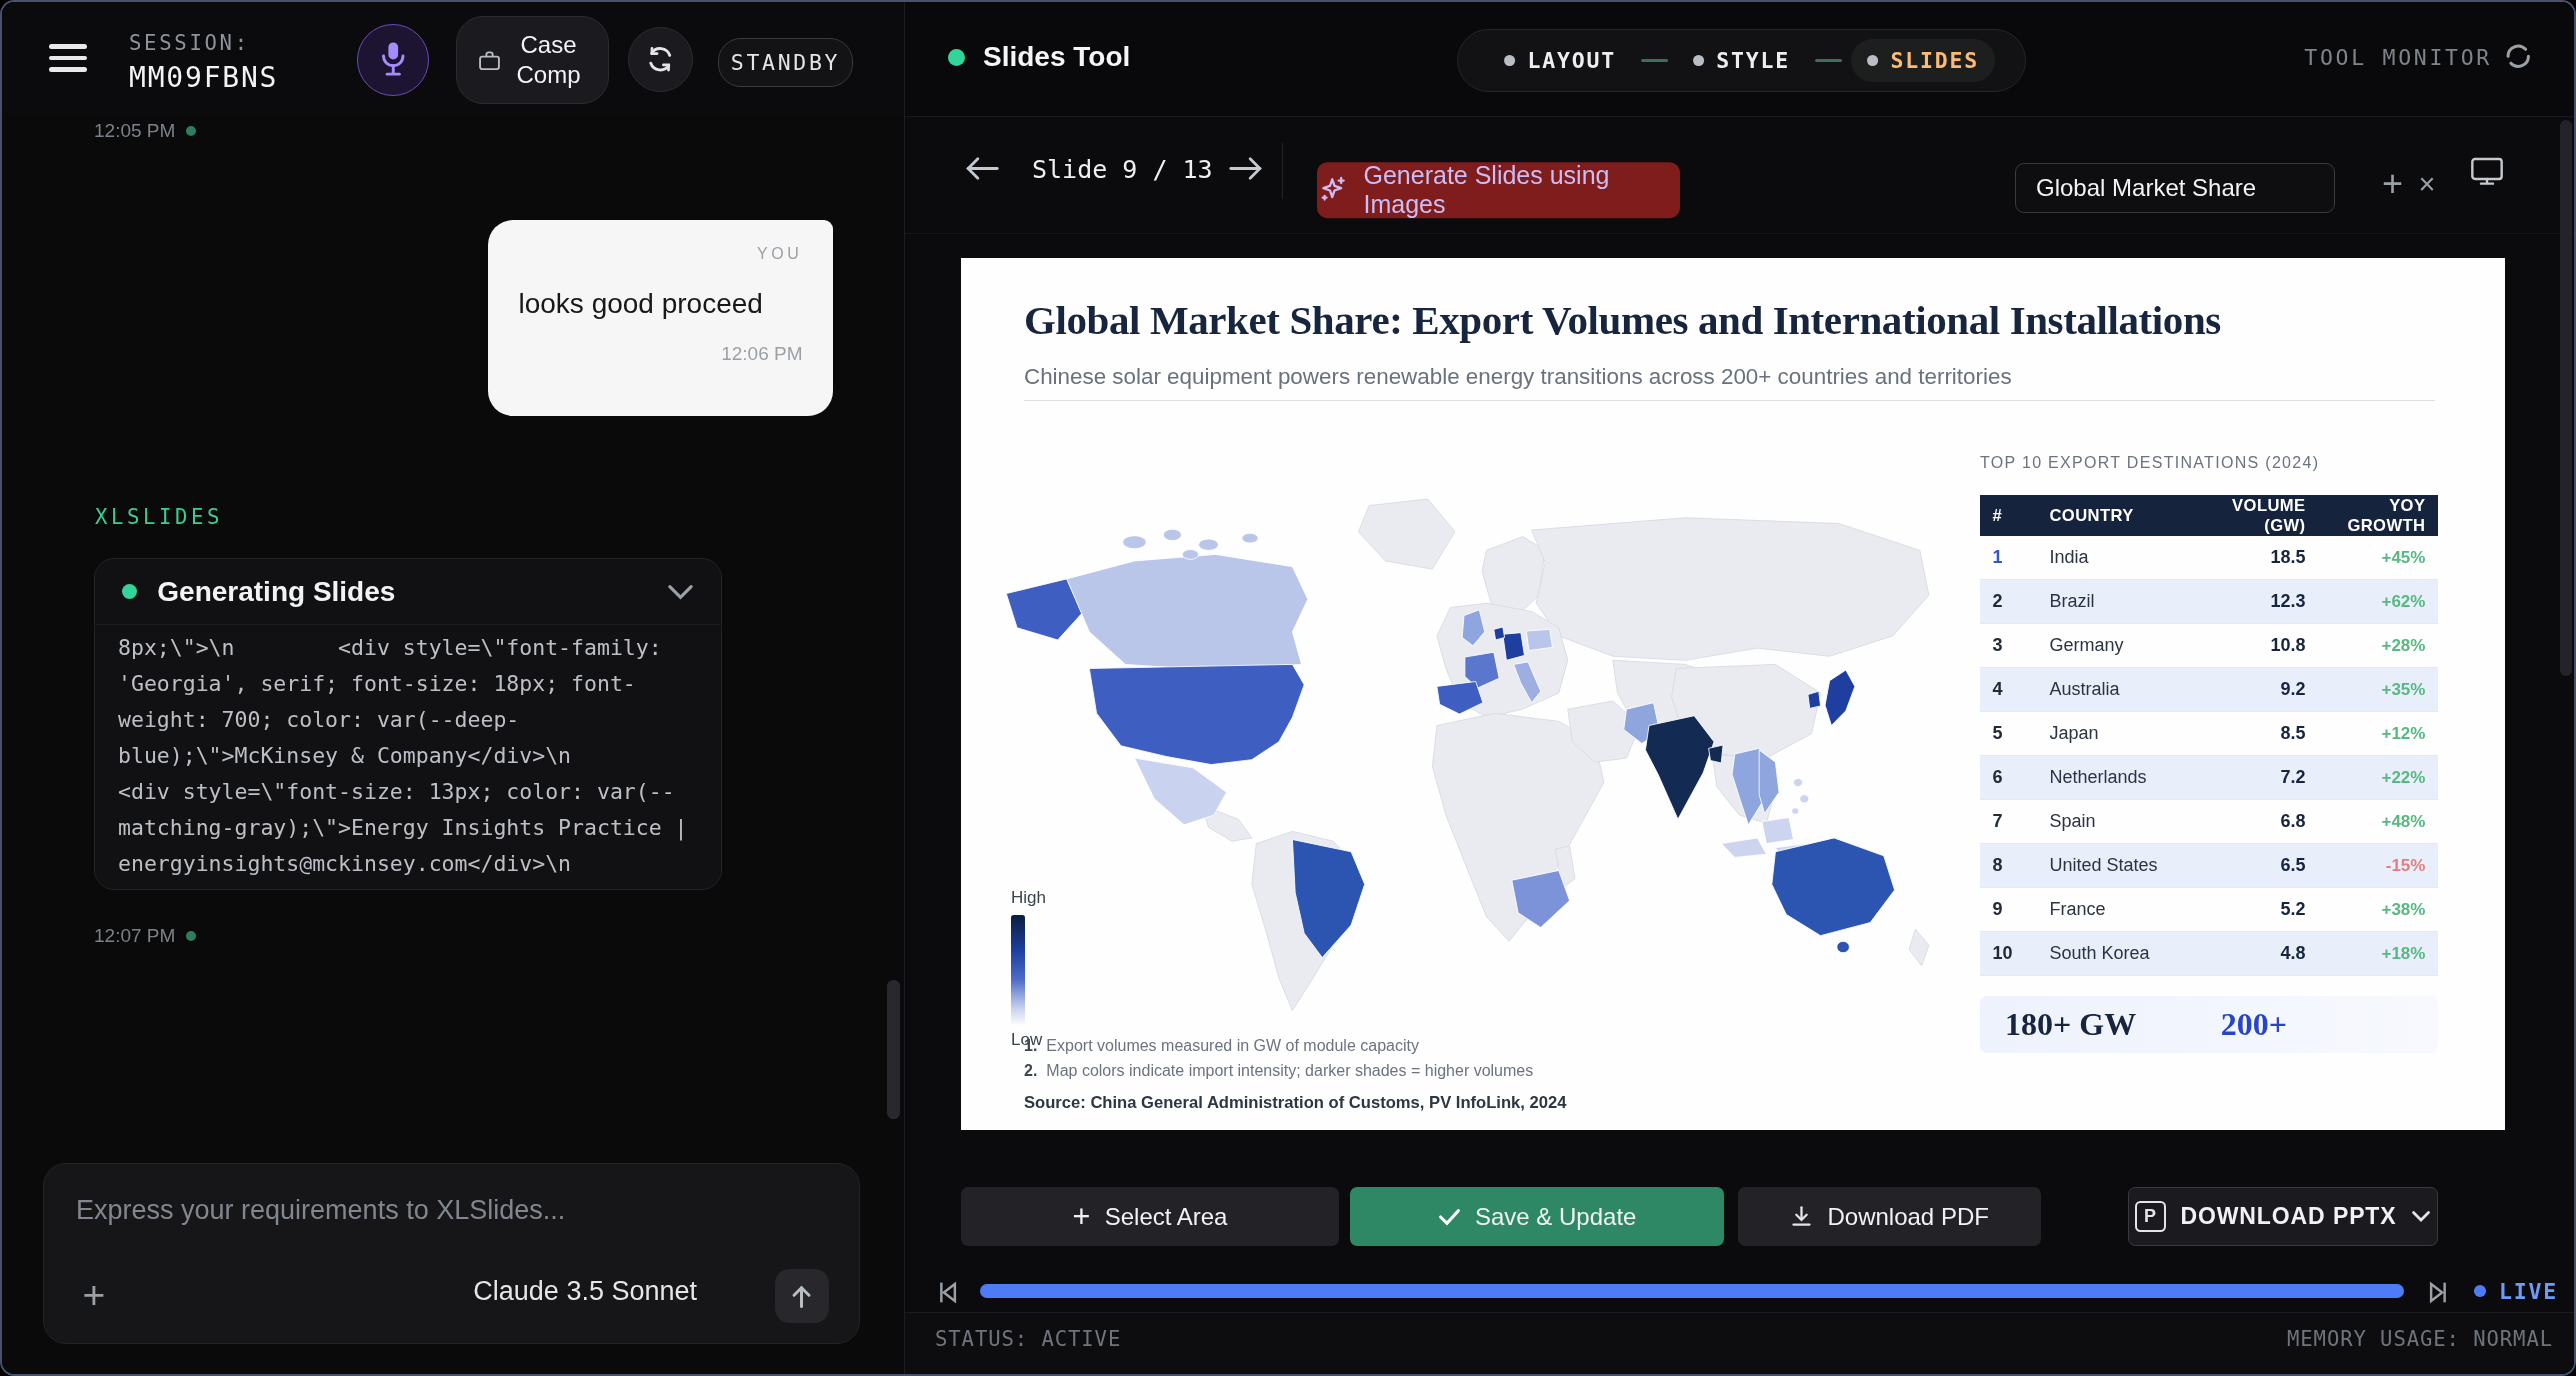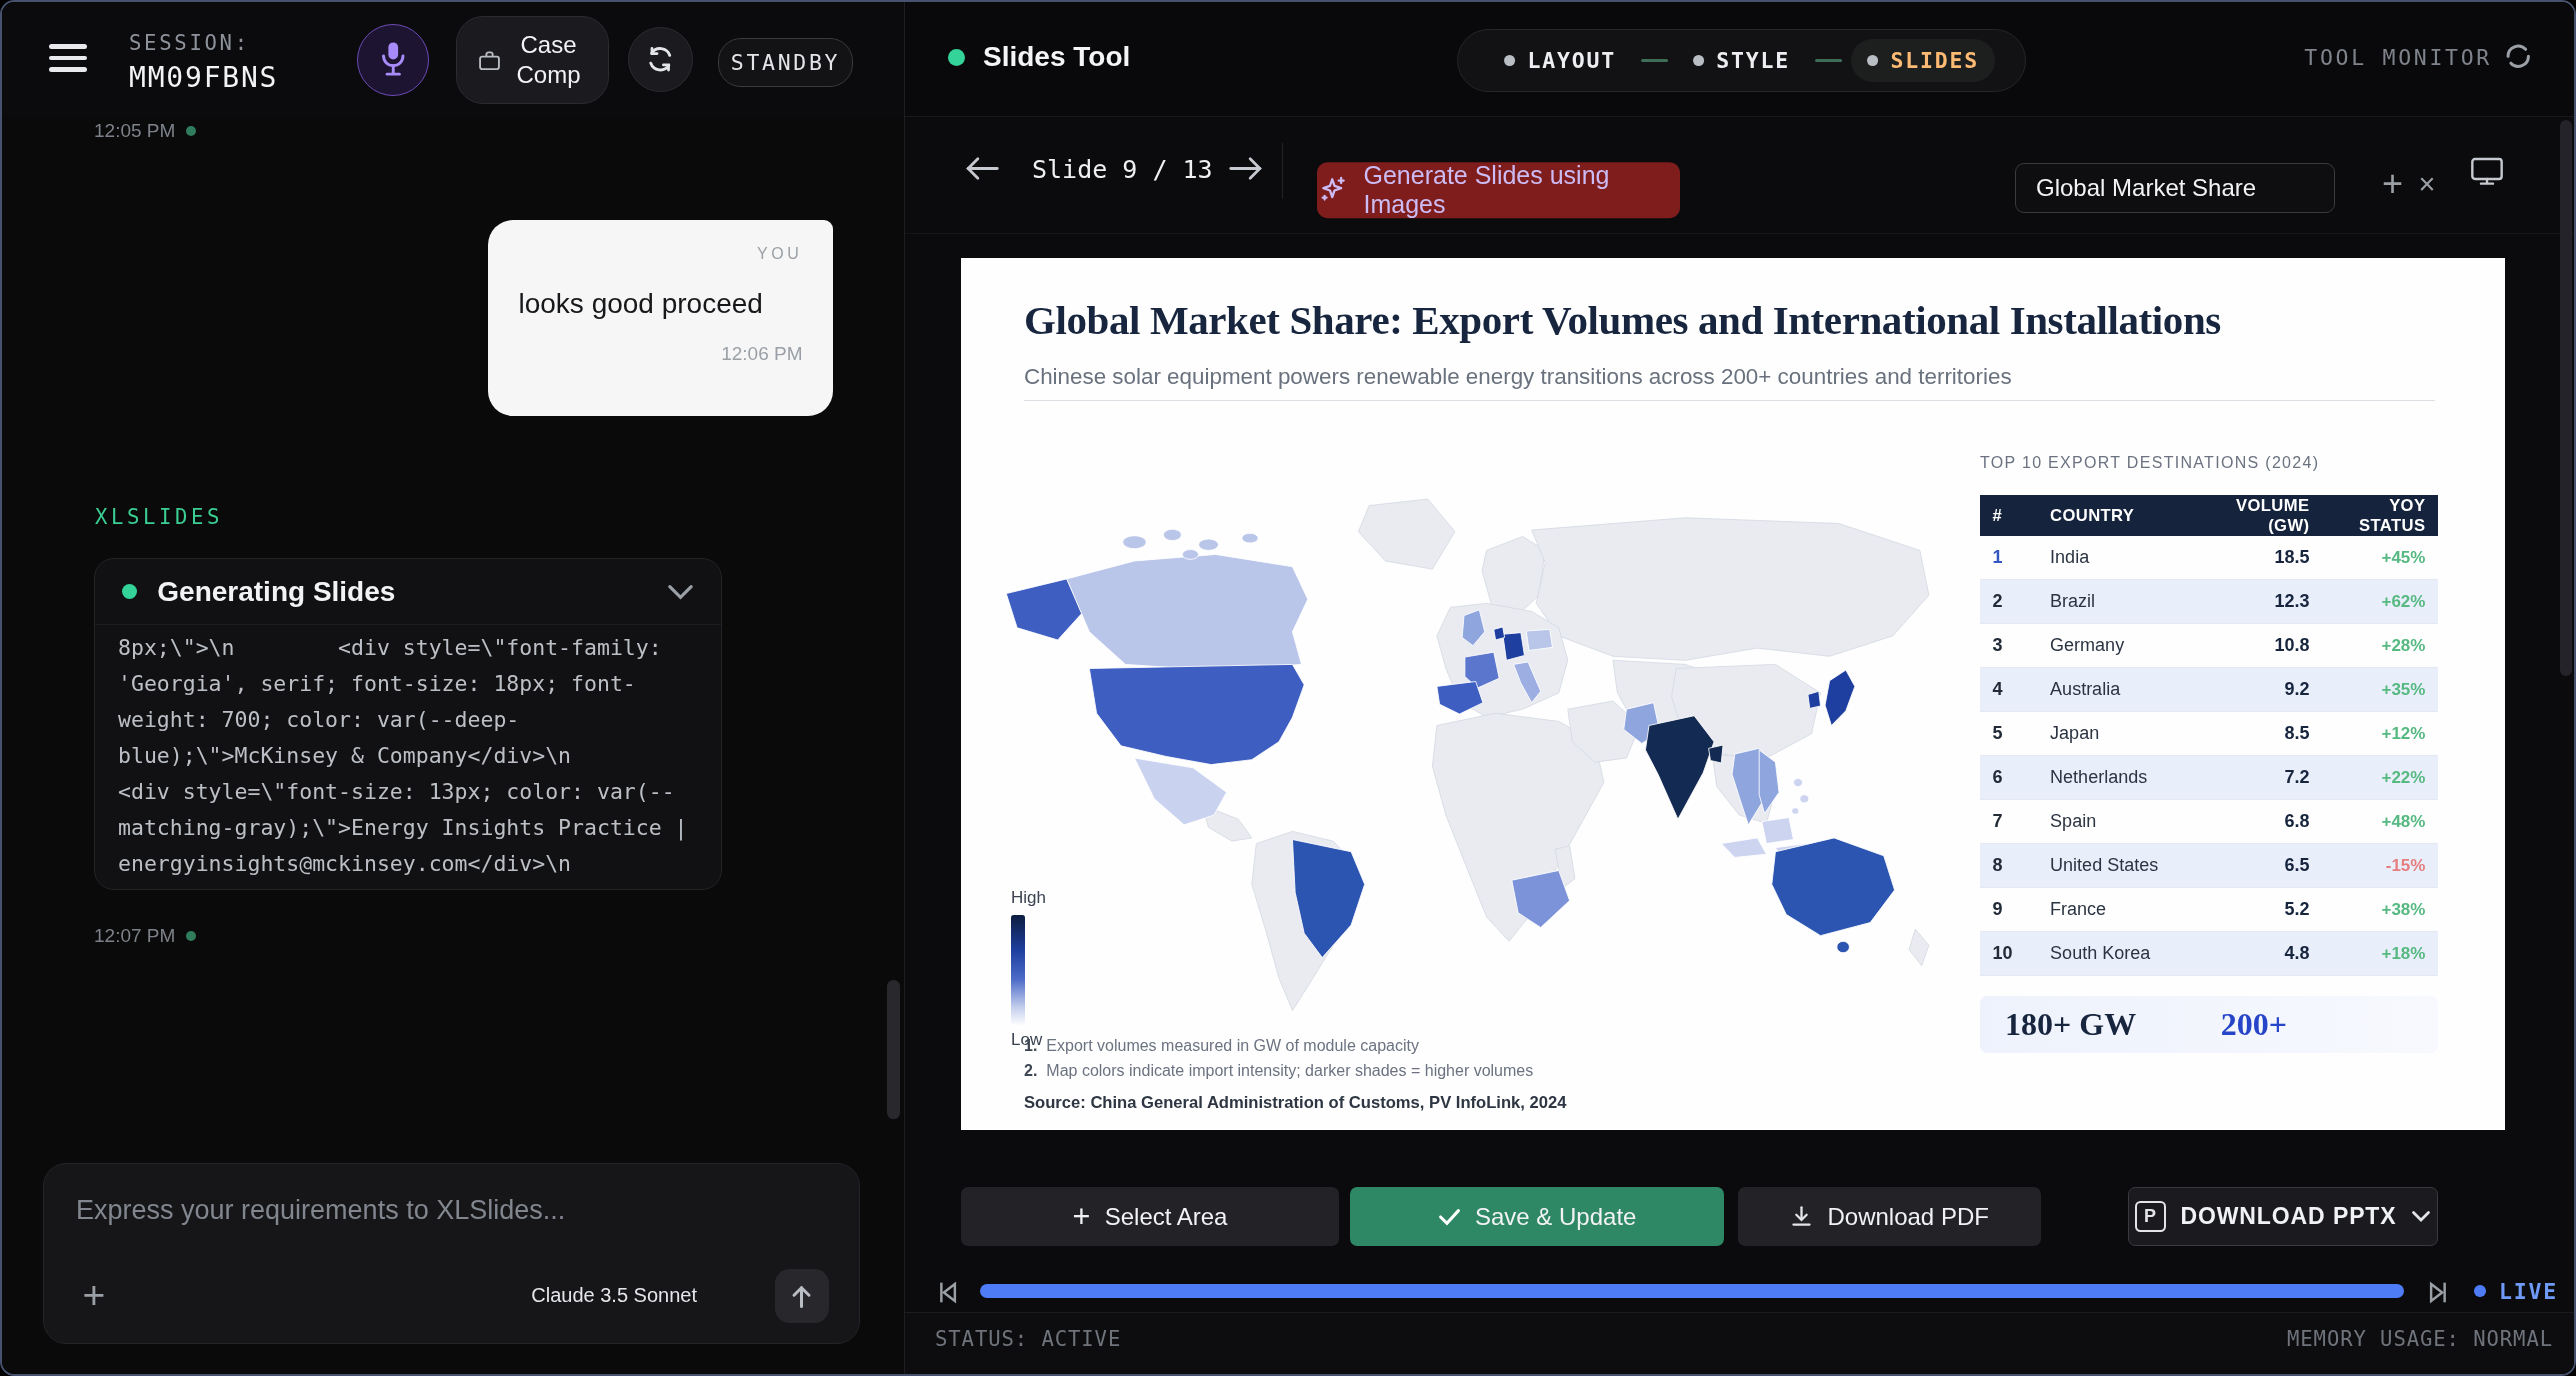--- a/index.html
+++ b/index.html
@@ -44,21 +44,21 @@
   .tool-code{padding:5.4px 23px;font-family:"DejaVu Sans Mono",monospace;font-size:21.5px;line-height:36px;
     color:#bcc0c6;white-space:pre-wrap;overflow:hidden;height:257px;}
 
   .left-scroll-thumb{position:absolute;left:885px;top:978px;width:12.6px;height:139px;border-radius:6.3px;background:#28282d;}
 
   .chat-input{position:absolute;left:41px;top:1161px;width:817px;height:181px;background:#161619;
     border:0.9px solid #232328;border-radius:23px;box-sizing:border-box;}
   .chat-input .placeholder{position:absolute;left:32px;top:30.5px;font-size:27px;color:#82878f;}
   .chat-input .plus{position:absolute;left:30.5px;bottom:27px;width:39px;height:39px;color:#9aa0a6;font-size:39px;
     line-height:36px;text-align:center;font-weight:300;}
-  .chat-input .model{position:absolute;right:162px;bottom:36px;font-size:20px;color:#e4e6e9;}
+  .chat-input .model{position:absolute;right:162px;bottom:36px;font-size:27px;color:#e4e6e9;}
   .send-btn{position:absolute;right:30.5px;bottom:20px;width:54px;height:54px;border-radius:14.4px;background:#27272c;
     display:flex;align-items:center;justify-content:center;}
 
   
   .right-panel{position:absolute;left:902px;top:0;width:1674px;height:100%;background:#0b0b0d;border-left:0.9px solid #1e1e22;box-sizing:border-box;}
   .rp-header{position:absolute;left:0;top:0;width:100%;height:114px;background:#09090b;border-bottom:0.9px solid #1a1a1e;}
   .app-title-wrap{position:absolute;left:43px;top:39px;display:flex;align-items:center;gap:18px;}
   .app-title-wrap .dot{width:17px;height:17px;border-radius:50%;background:#34d399;}
   .app-title{font-size:28px;font-weight:700;color:#f4f5f7;}
   .tabs{position:absolute;left:50%;top:27px;transform:translateX(-50%);height:61px;background:#121214;
@@ -419,21 +419,21 @@
       <div class="source-note">Source: China General Administration of Customs, PV InfoLink, 2024</div>
 
       <div class="table-block">
         <div class="table-label">TOP 10 EXPORT DESTINATIONS (2024)</div>
         <table class="exp-table">
           <thead>
             <tr>
               <th>#</th>
               <th>COUNTRY</th>
               <th>VOLUME (GW)</th>
-              <th>YOY STATUS</th>
+              <th>YOY GROWTH</th>
             </tr>
           </thead>
           <tbody>
   <tr>
     <td class="rank">1</td>
     <td>India</td>
     <td class="vol">18.5</td>
     <td class="growth">+45%</td>
   </tr>
 

